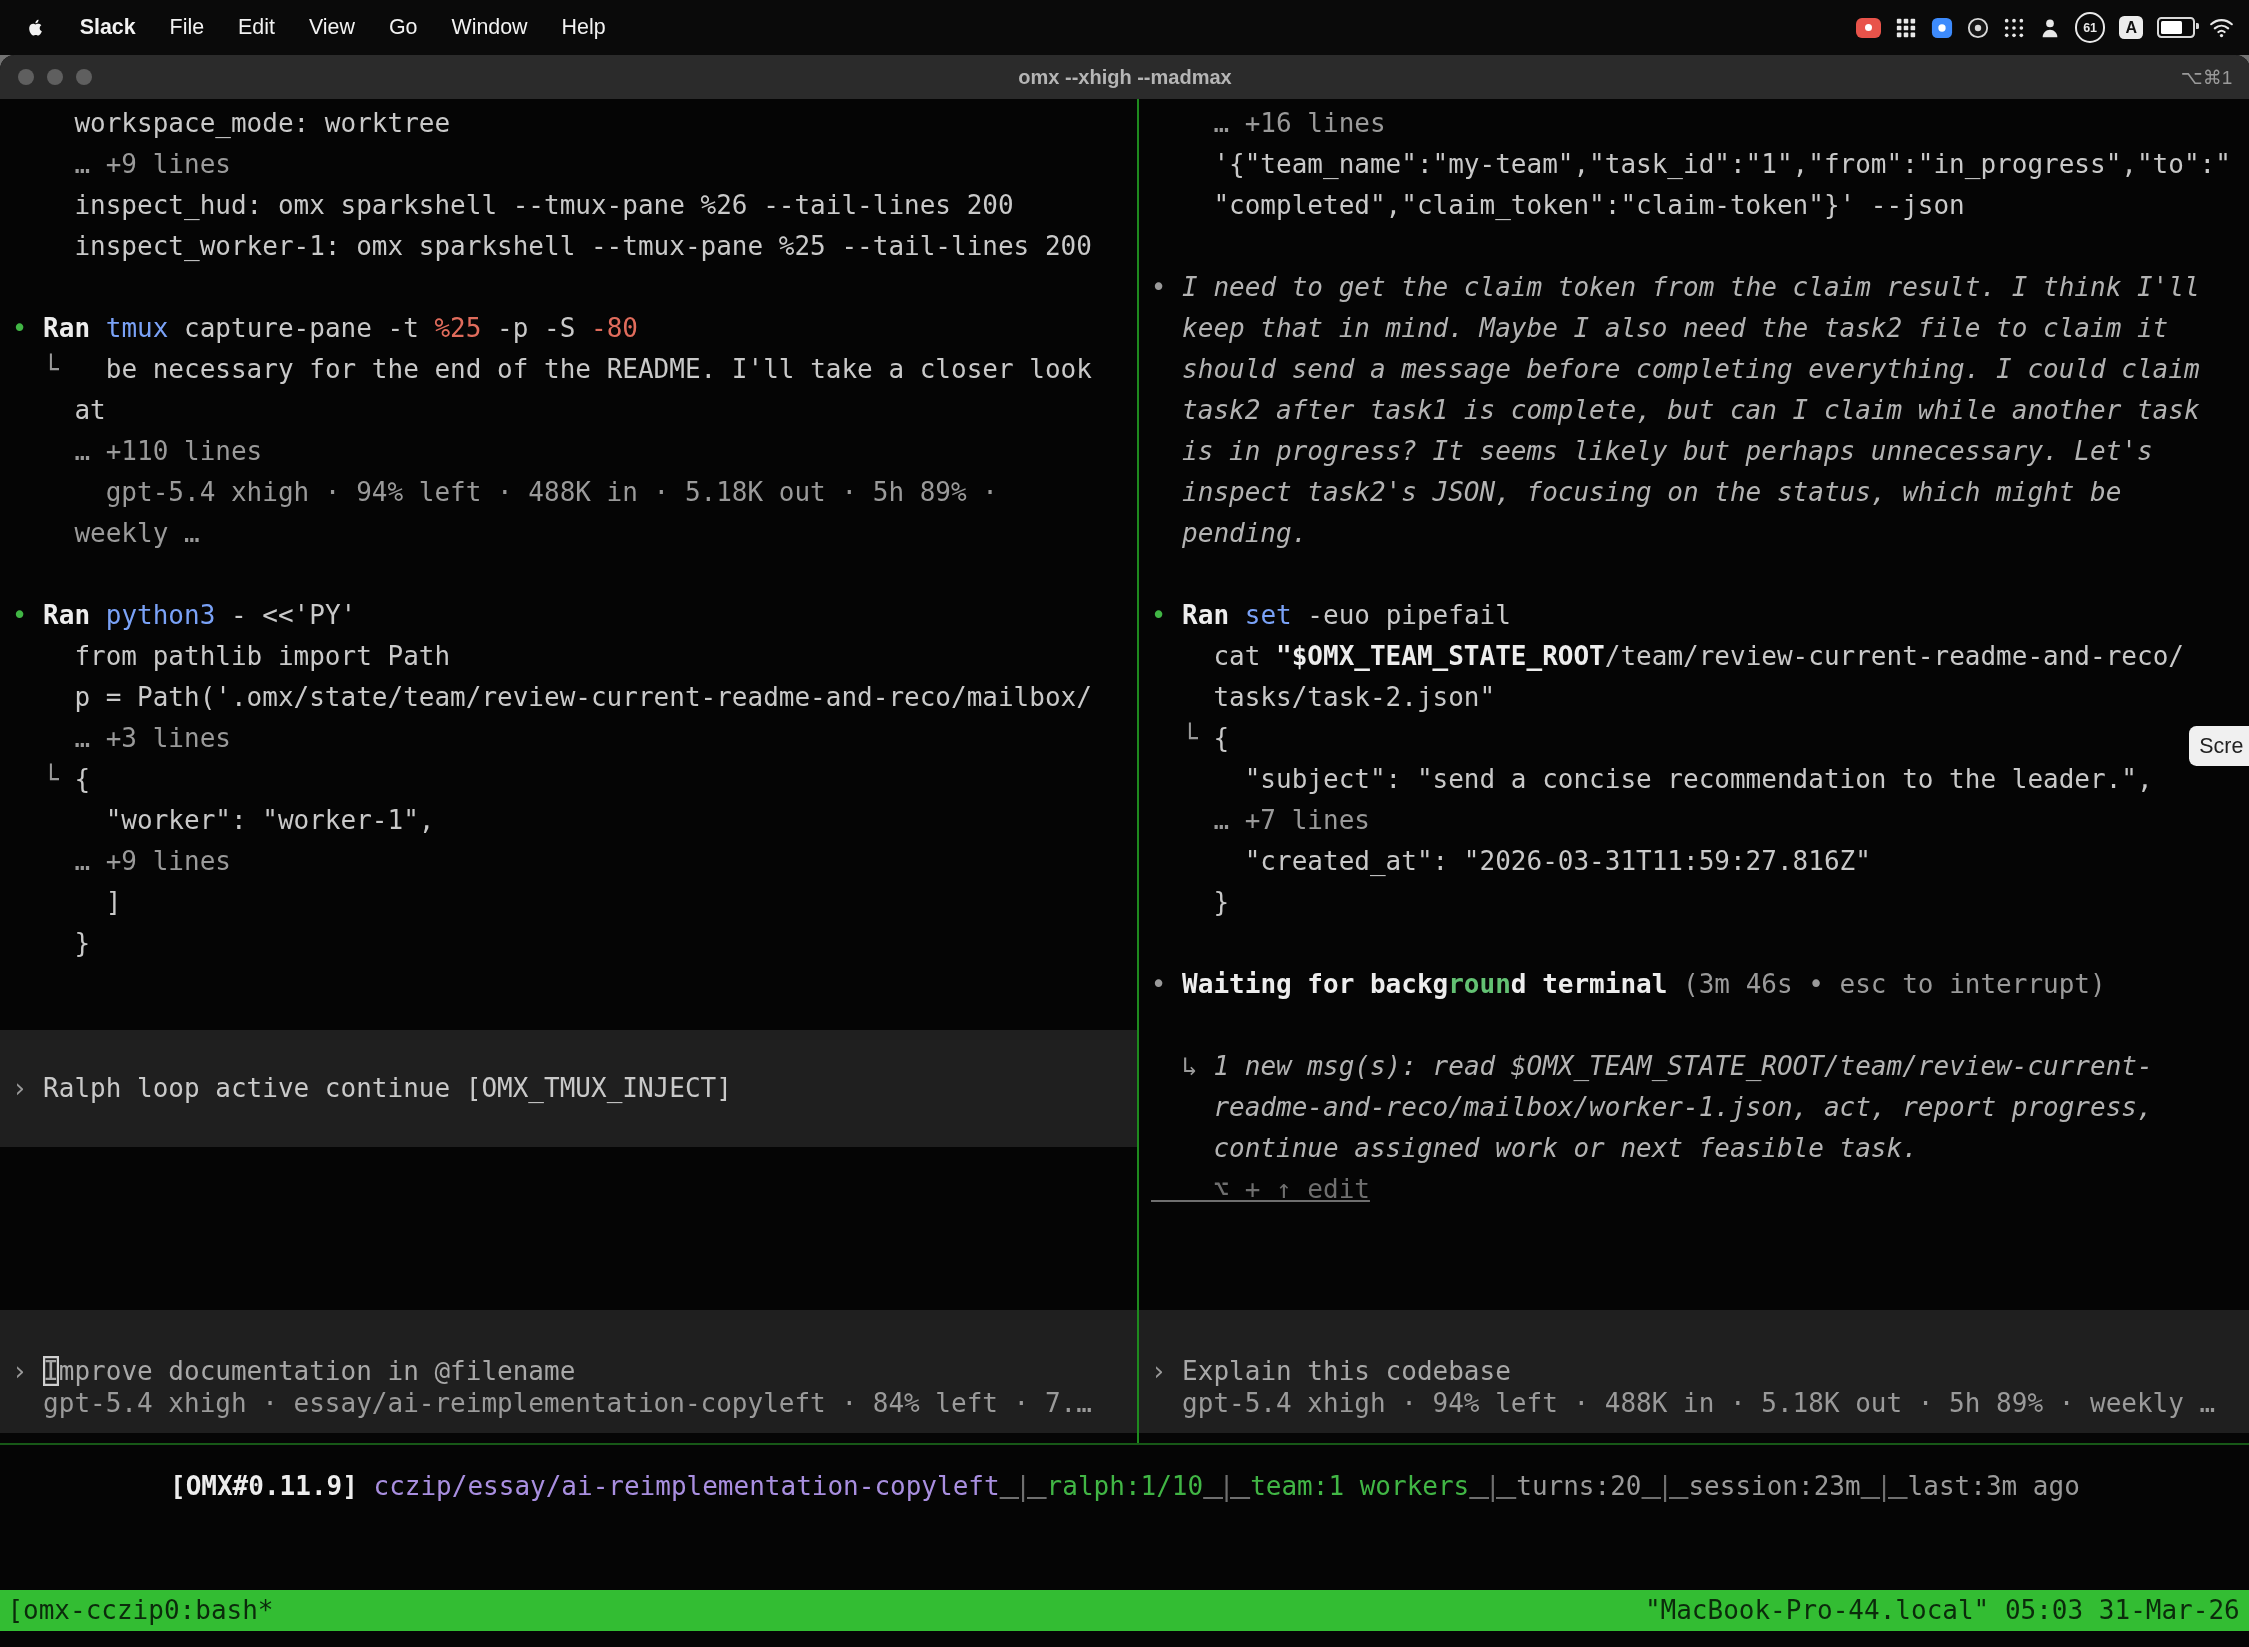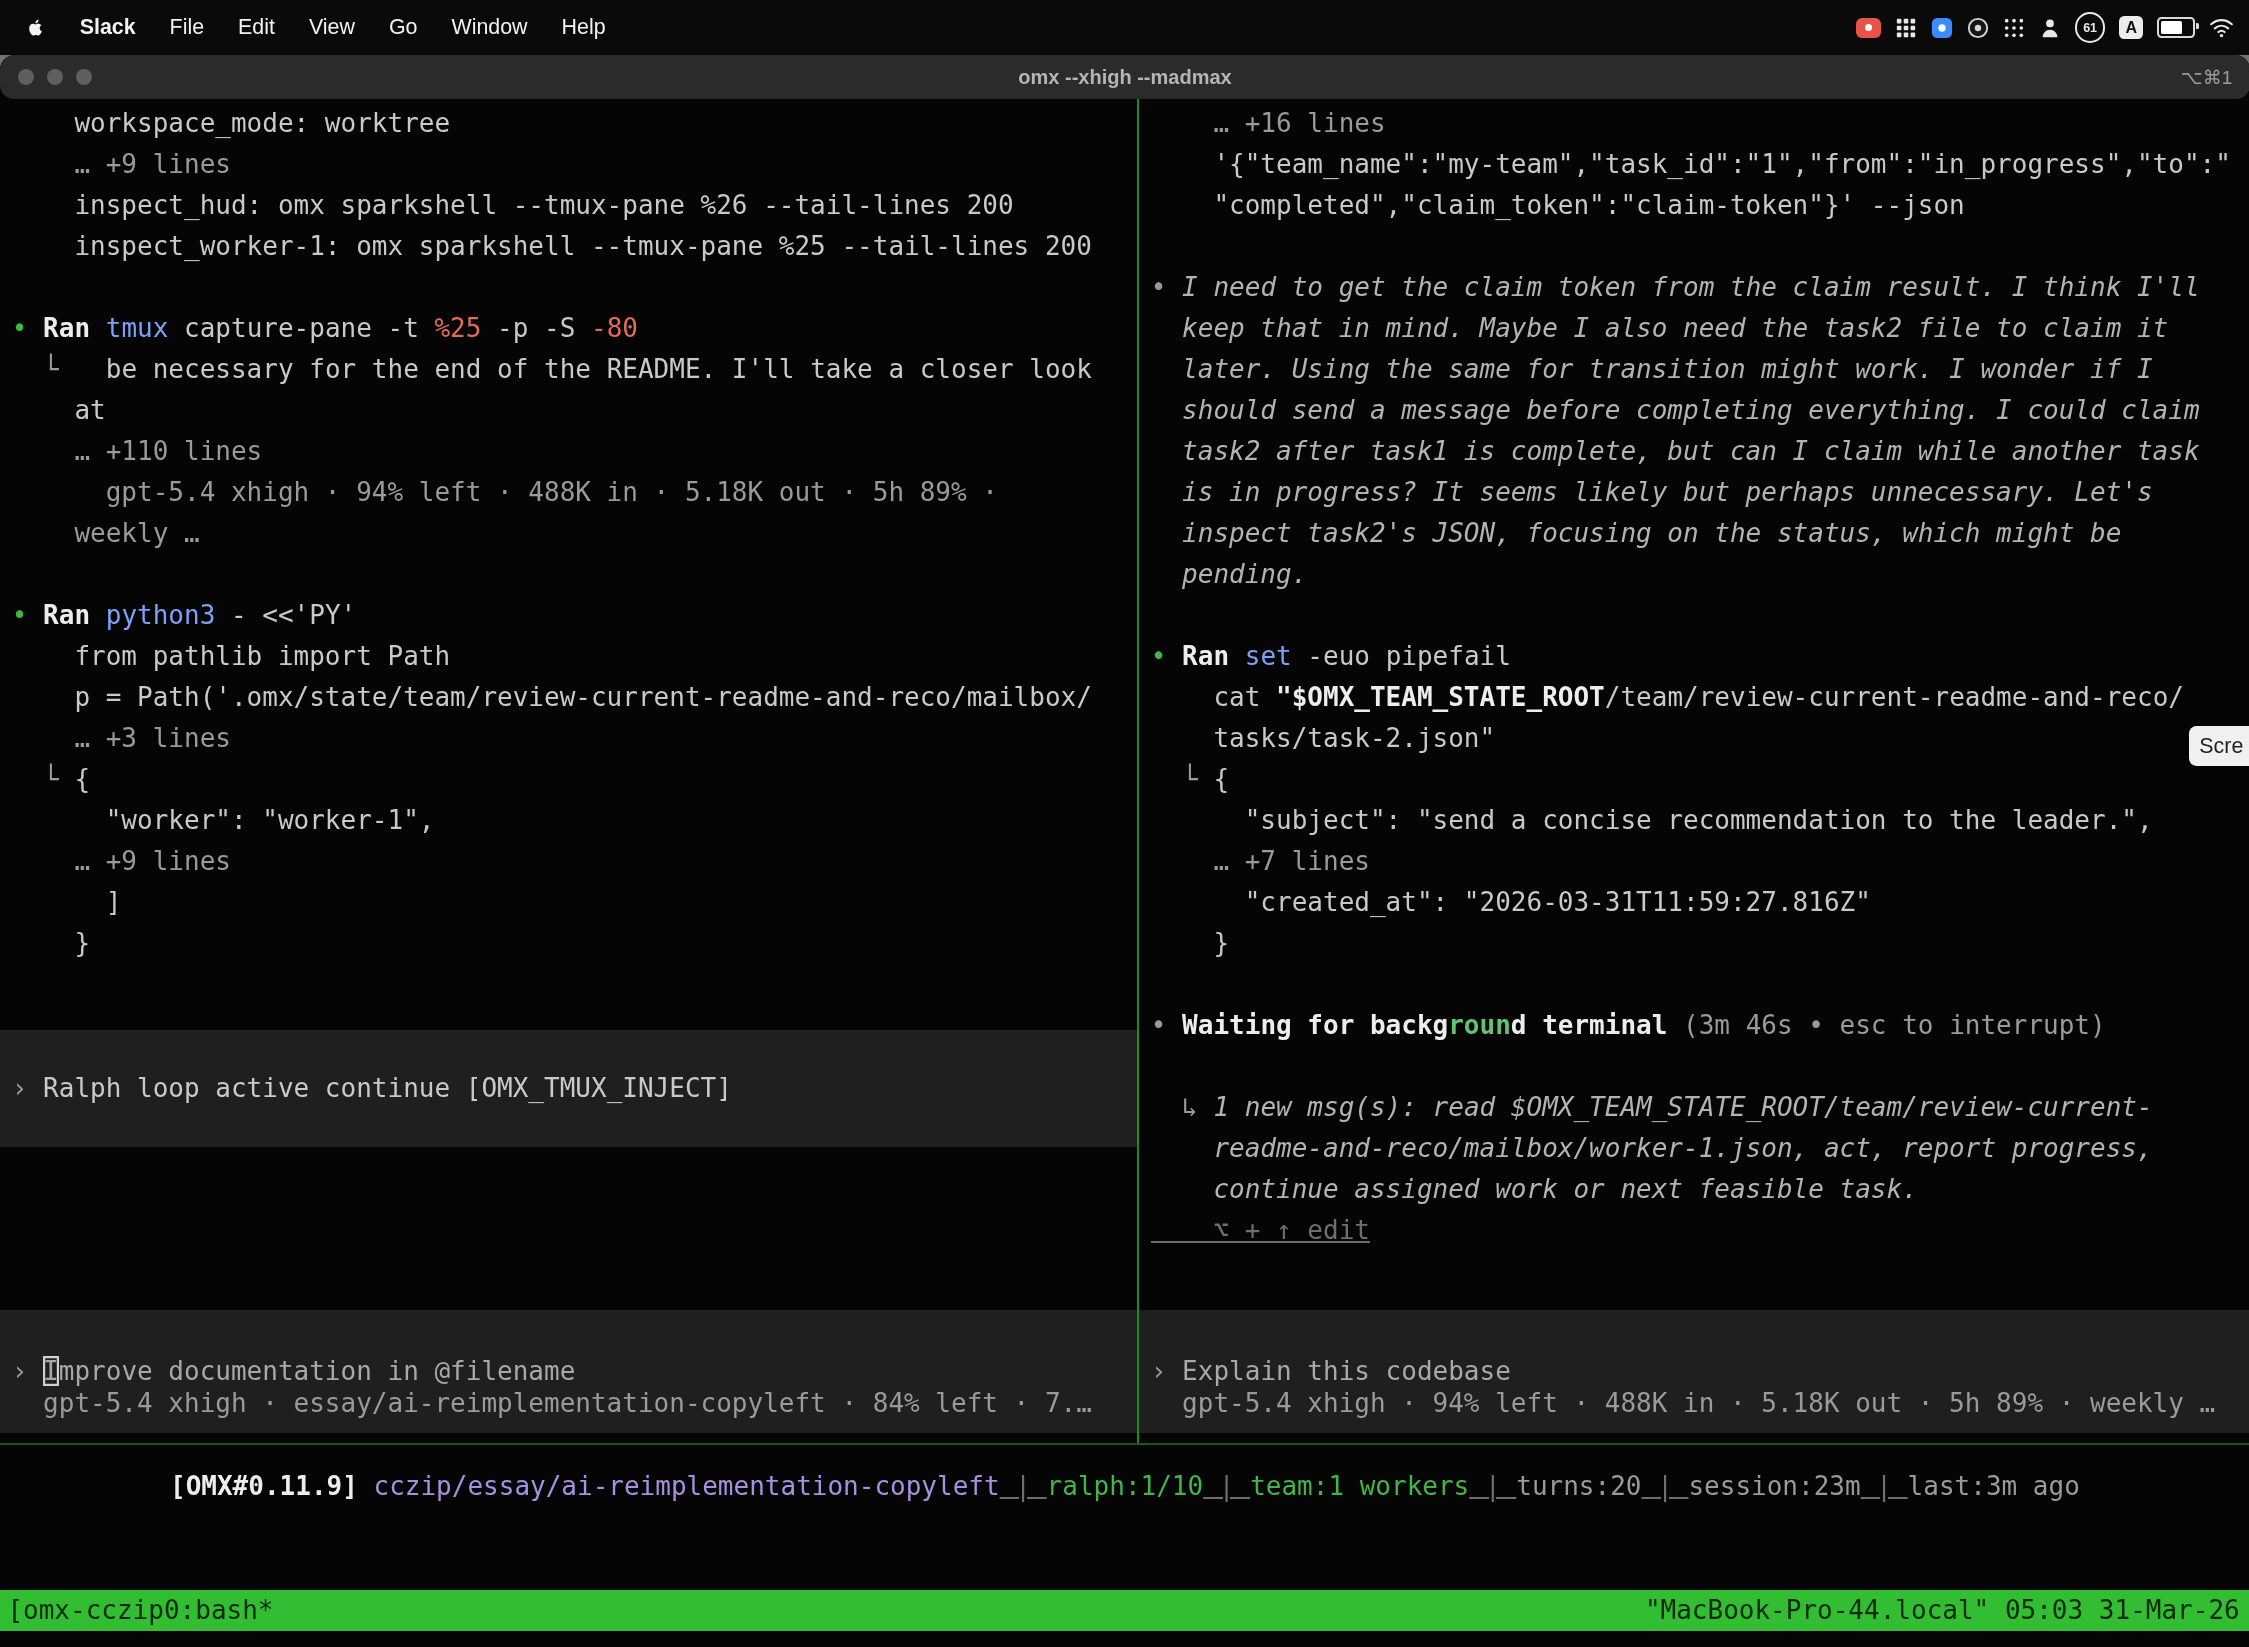--- a/index.html
+++ b/index.html
@@ -22,21 +22,21 @@
              font-size:12.5px;display:flex;align-items:center;justify-content:center;font-weight:700;}
   .inp-badge{width:23.6px;height:23.6px;border-radius:5.2px;background:#ececec;color:#111;font-weight:700;
              font-size:16px;display:flex;align-items:center;justify-content:center;}
   .batt{position:relative;width:34px;height:17px;border:2.2px solid #d9d9d9;border-radius:4.4px;}
   .batt:after{content:"";position:absolute;right:-5.9px;top:3.7px;width:3px;height:6.6px;background:#d9d9d9;border-radius:0 1.5px 1.5px 0;}
   .batt i{position:absolute;left:2.2px;top:2.2px;bottom:2.2px;width:60%;background:#fff;border-radius:1.5px;}
   
   #window{position:absolute;left:0;top:55px;width:2250px;height:1593px;background:#050505;
           border-radius:14.8px 14.8px 0 0;overflow:hidden;}
   #titlebar{position:absolute;left:0;top:0;width:100%;height:44px;background:#2b2b2b;
-            display:flex;align-items:center;font-family:"Liberation Sans",sans-serif;border-radius:14px;}
+            display:flex;align-items:center;font-family:"Liberation Sans",sans-serif;}
   #traffic{position:absolute;left:17.7px;top:0;height:44px;display:flex;align-items:center;gap:13.3px;}
   .tl-btn{width:16px;height:16px;border-radius:50%;background:#5f5f5f;}
   #win-title{width:100%;text-align:center;color:#b5b5b5;font-size:20px;font-weight:700;}
   #win-shortcut{position:absolute;right:17.7px;top:0;height:44px;display:flex;align-items:center;color:#9a9a9a;font-size:19px;}
   
   .pane{position:absolute;top:44px;height:1344px;background:#050505;overflow:hidden;}
   #pane-left{left:0;width:1137px;}
   #pane-right{left:1139px;width:1111px;}
   #v-divider{position:absolute;left:1137px;top:44px;width:2.2px;height:1344px;background:#1e8a1e;}
   #h-divider{position:absolute;left:0;top:1388px;width:100%;height:2.2px;background:#17581 7;background:#175817;}
@@ -206,21 +206,20 @@
     </div>
 
     <div id="pane-right" class="pane">
       <div class="lines" style="top:4.4px">
           <div class="tl"><span class="d">    … +16 lines</span></div>
           <div class="tl"><span>    '{"team_name":"my-team","task_id":"1","from":"in_progress","to":"</span></div>
           <div class="tl"><span>    "completed","claim_token":"claim-token"}' --json</span></div>
           <div class="tl"><span></span></div>
           <div class="tl"><span class="d">• </span><span class="i">I need to get the claim token from the claim result. I think I'll</span></div>
           <div class="tl"><span class="i">  keep that in mind. Maybe I also need the task2 file to claim it</span></div>
-          <div class="tl"><span class="i">  later. Using the same for transition might work. I wonder if I</span></div>
           <div class="tl"><span class="i">  should send a message before completing everything. I could claim</span></div>
           <div class="tl"><span class="i">  task2 after task1 is complete, but can I claim while another task</span></div>
           <div class="tl"><span class="i">  is in progress? It seems likely but perhaps unnecessary. Let's</span></div>
           <div class="tl"><span class="i">  inspect task2's JSON, focusing on the status, which might be</span></div>
           <div class="tl"><span class="i">  pending.</span></div>
           <div class="tl"><span></span></div>
           <div class="tl"><span class="g">• </span><span class="w">Ran </span><span class="b">set </span><span>-euo pipefail</span></div>
           <div class="tl"><span>    cat </span><span class="w">"$OMX_TEAM_STATE_ROOT</span><span>/team/review-current-readme-and-reco/</span></div>
           <div class="tl"><span>    tasks/task-2.json"</span></div>
           <div class="tl"><span class="d">  └ </span><span>{</span></div>

